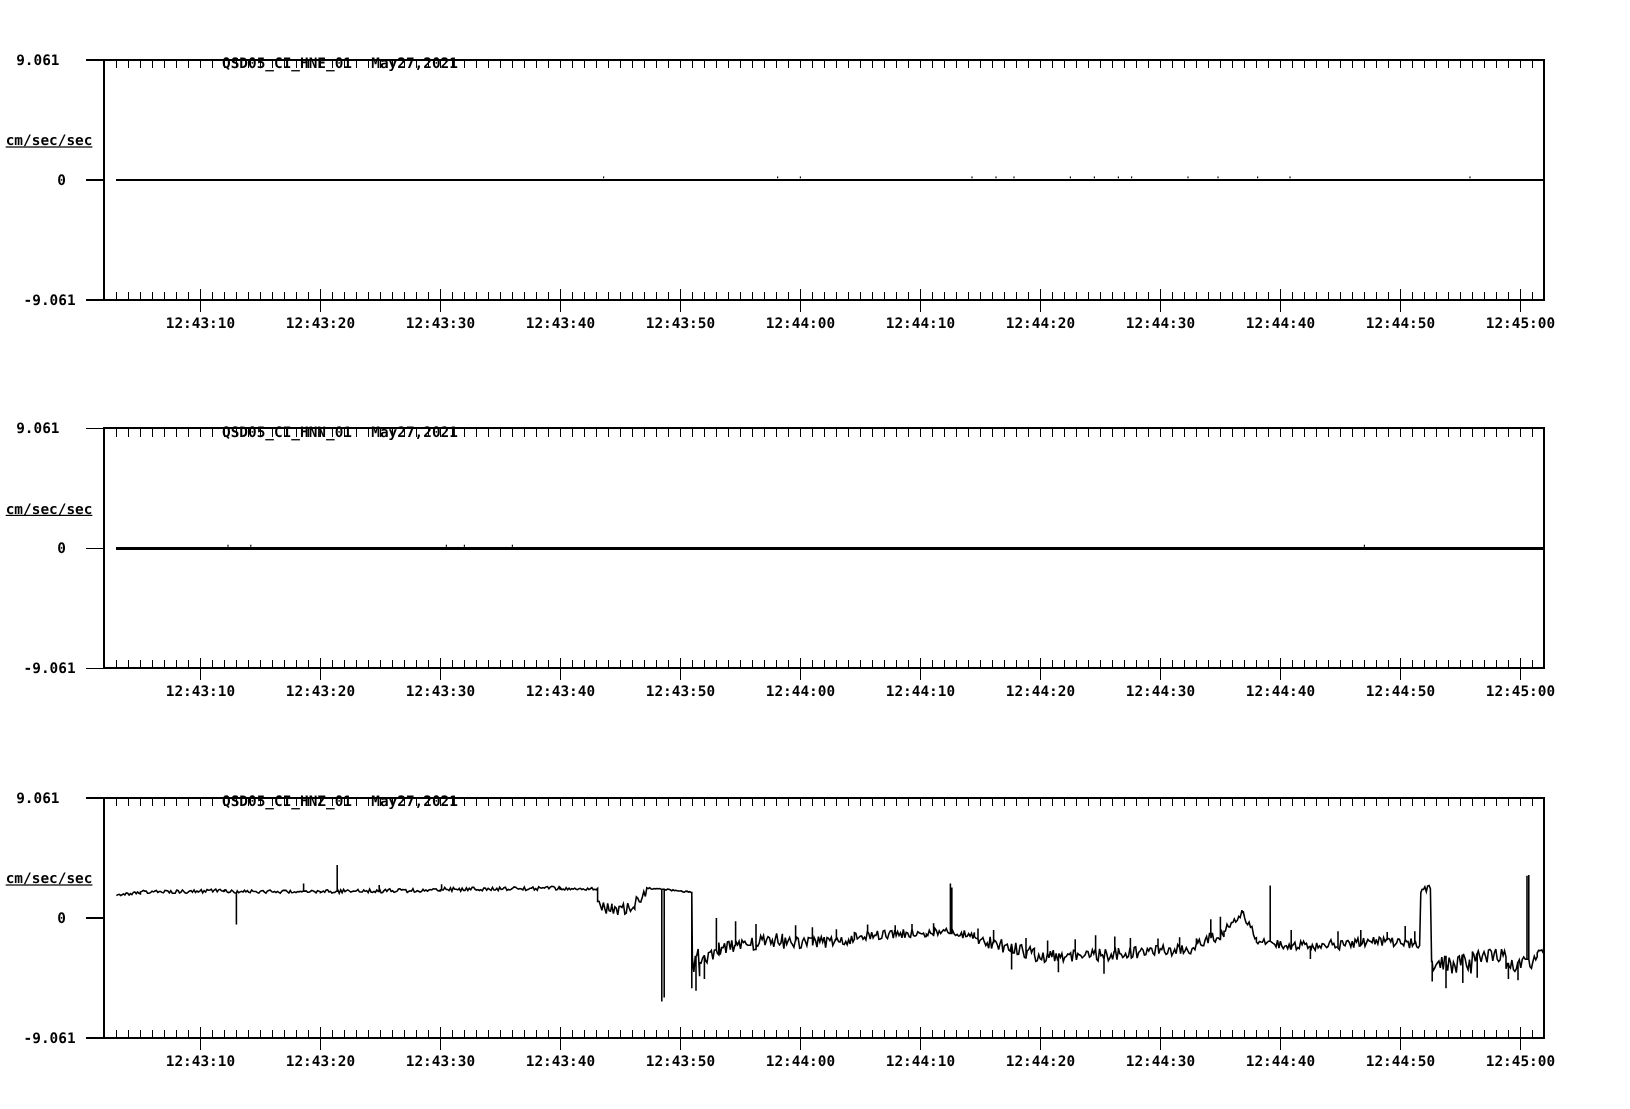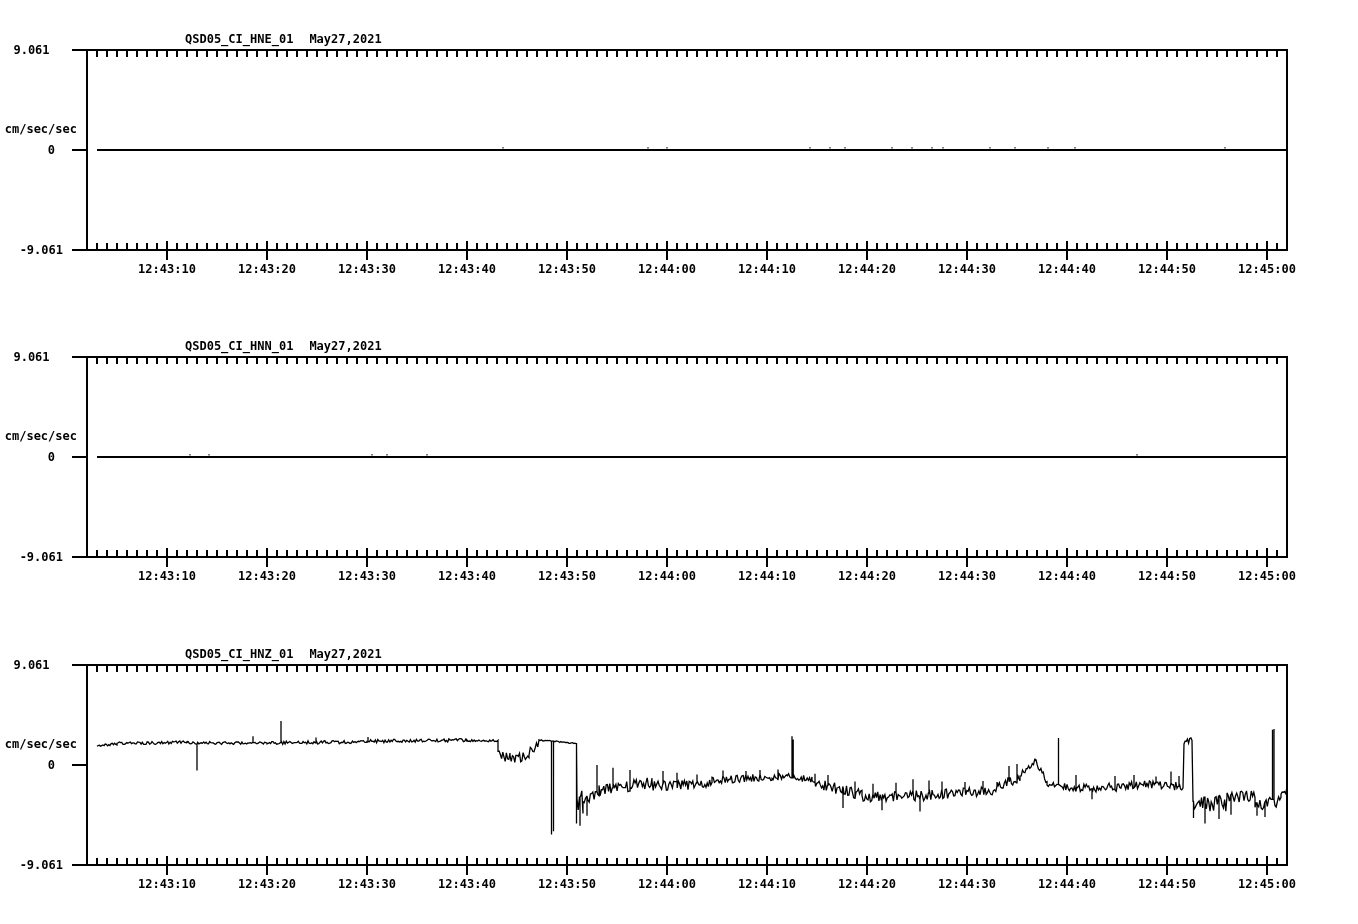--- a/index.html
+++ b/index.html
@@ -4,25 +4,25 @@
 <style>
   html,body{margin:0;padding:0;}
   body{
     width:1358px;height:924px;position:relative;overflow:hidden;
     background:#ffffff;color:#000000;
     font-family:"DejaVu Sans Mono","Liberation Mono",monospace;
     font-weight:bold;font-size:12px;
   }
   .chart-block{position:absolute;left:0;width:1358px;height:280px;}
   .chart-block svg{position:absolute;left:0;top:0;}
-  .title{position:absolute;left:185px;top:31px;height:16px;line-height:16px;white-space:pre;}
+  .title{position:absolute;left:185px;top:45px;height:16px;line-height:16px;white-space:pre;}
   .title .date{margin-left:16px;}
   .ylab{position:absolute;text-align:right;height:16px;line-height:16px;}
   .ytop{top:42px;left:0;width:63px;text-align:center;}
-  .yunit{top:121px;left:0;width:77px;}
+  .yunit{top:109px;left:0;width:77px;text-decoration:underline;}
   .yzero{top:142px;left:0;width:55px;}
   .ybot{top:242px;left:0;width:63px;}
   .xlabels{position:absolute;top:262px;left:0;width:1358px;height:14px;}
   .xlab{position:absolute;top:0;width:80px;text-align:center;height:14px;line-height:14px;}
 </style>
 </head>
 <body>
 
 <section class="chart-block" id="chart-0" style="top:0px">
   <svg width="1358" height="280">

